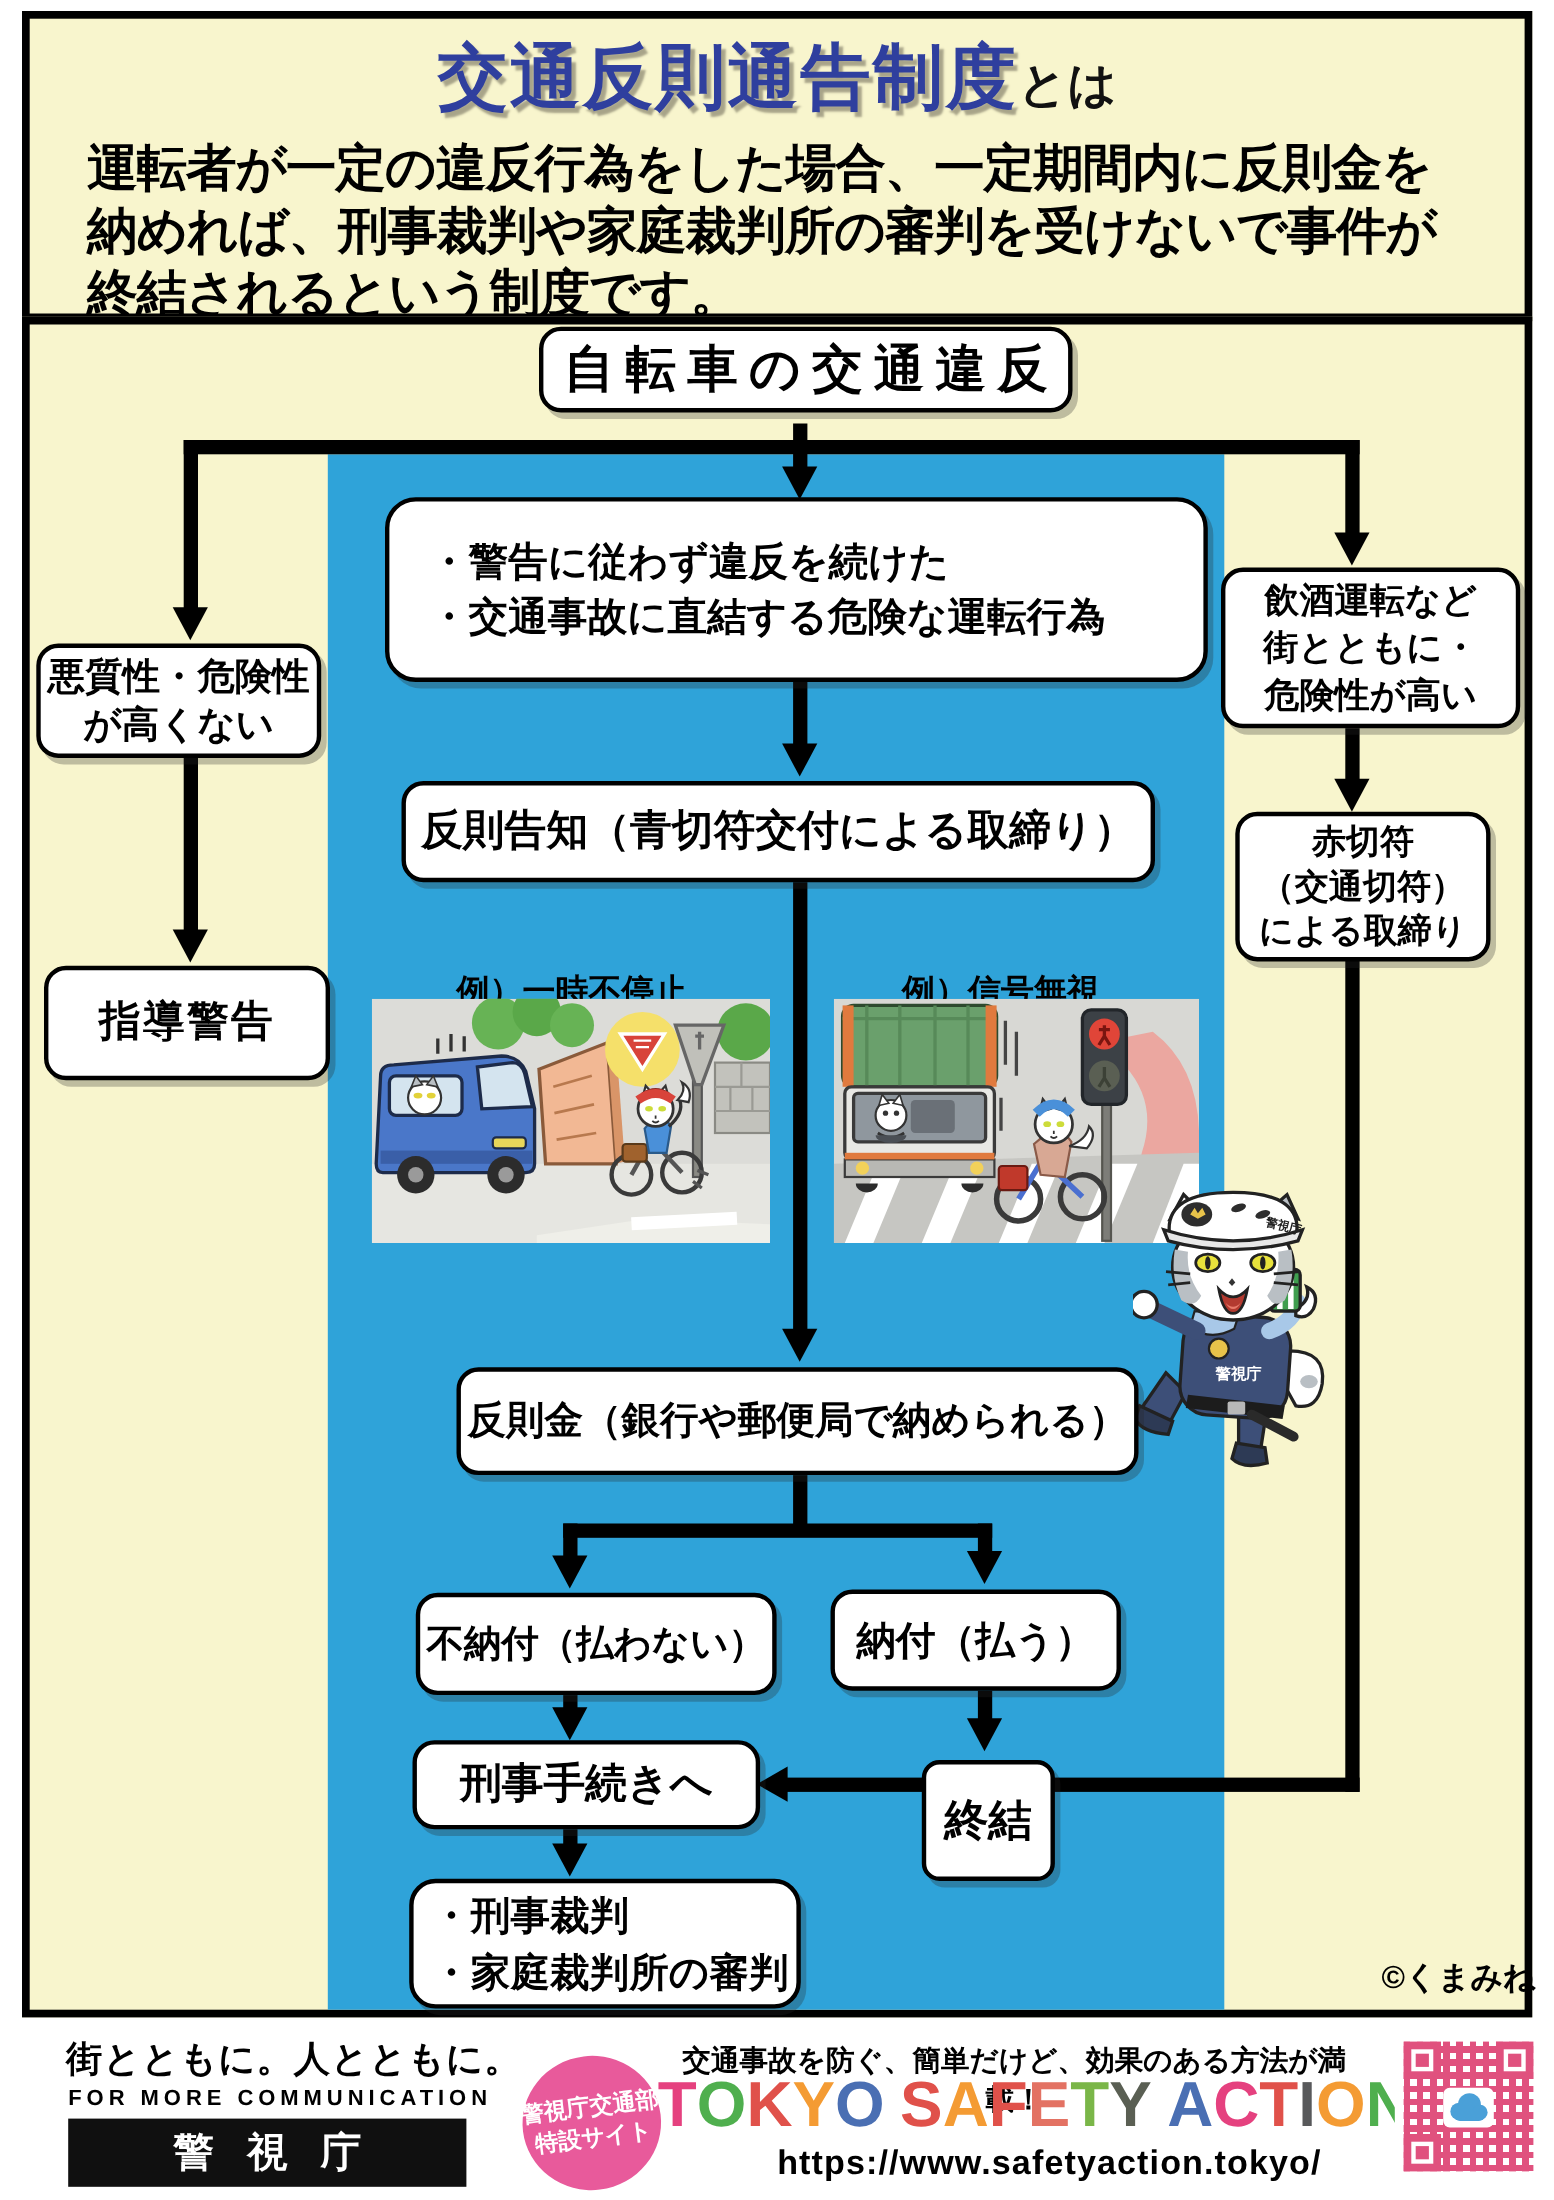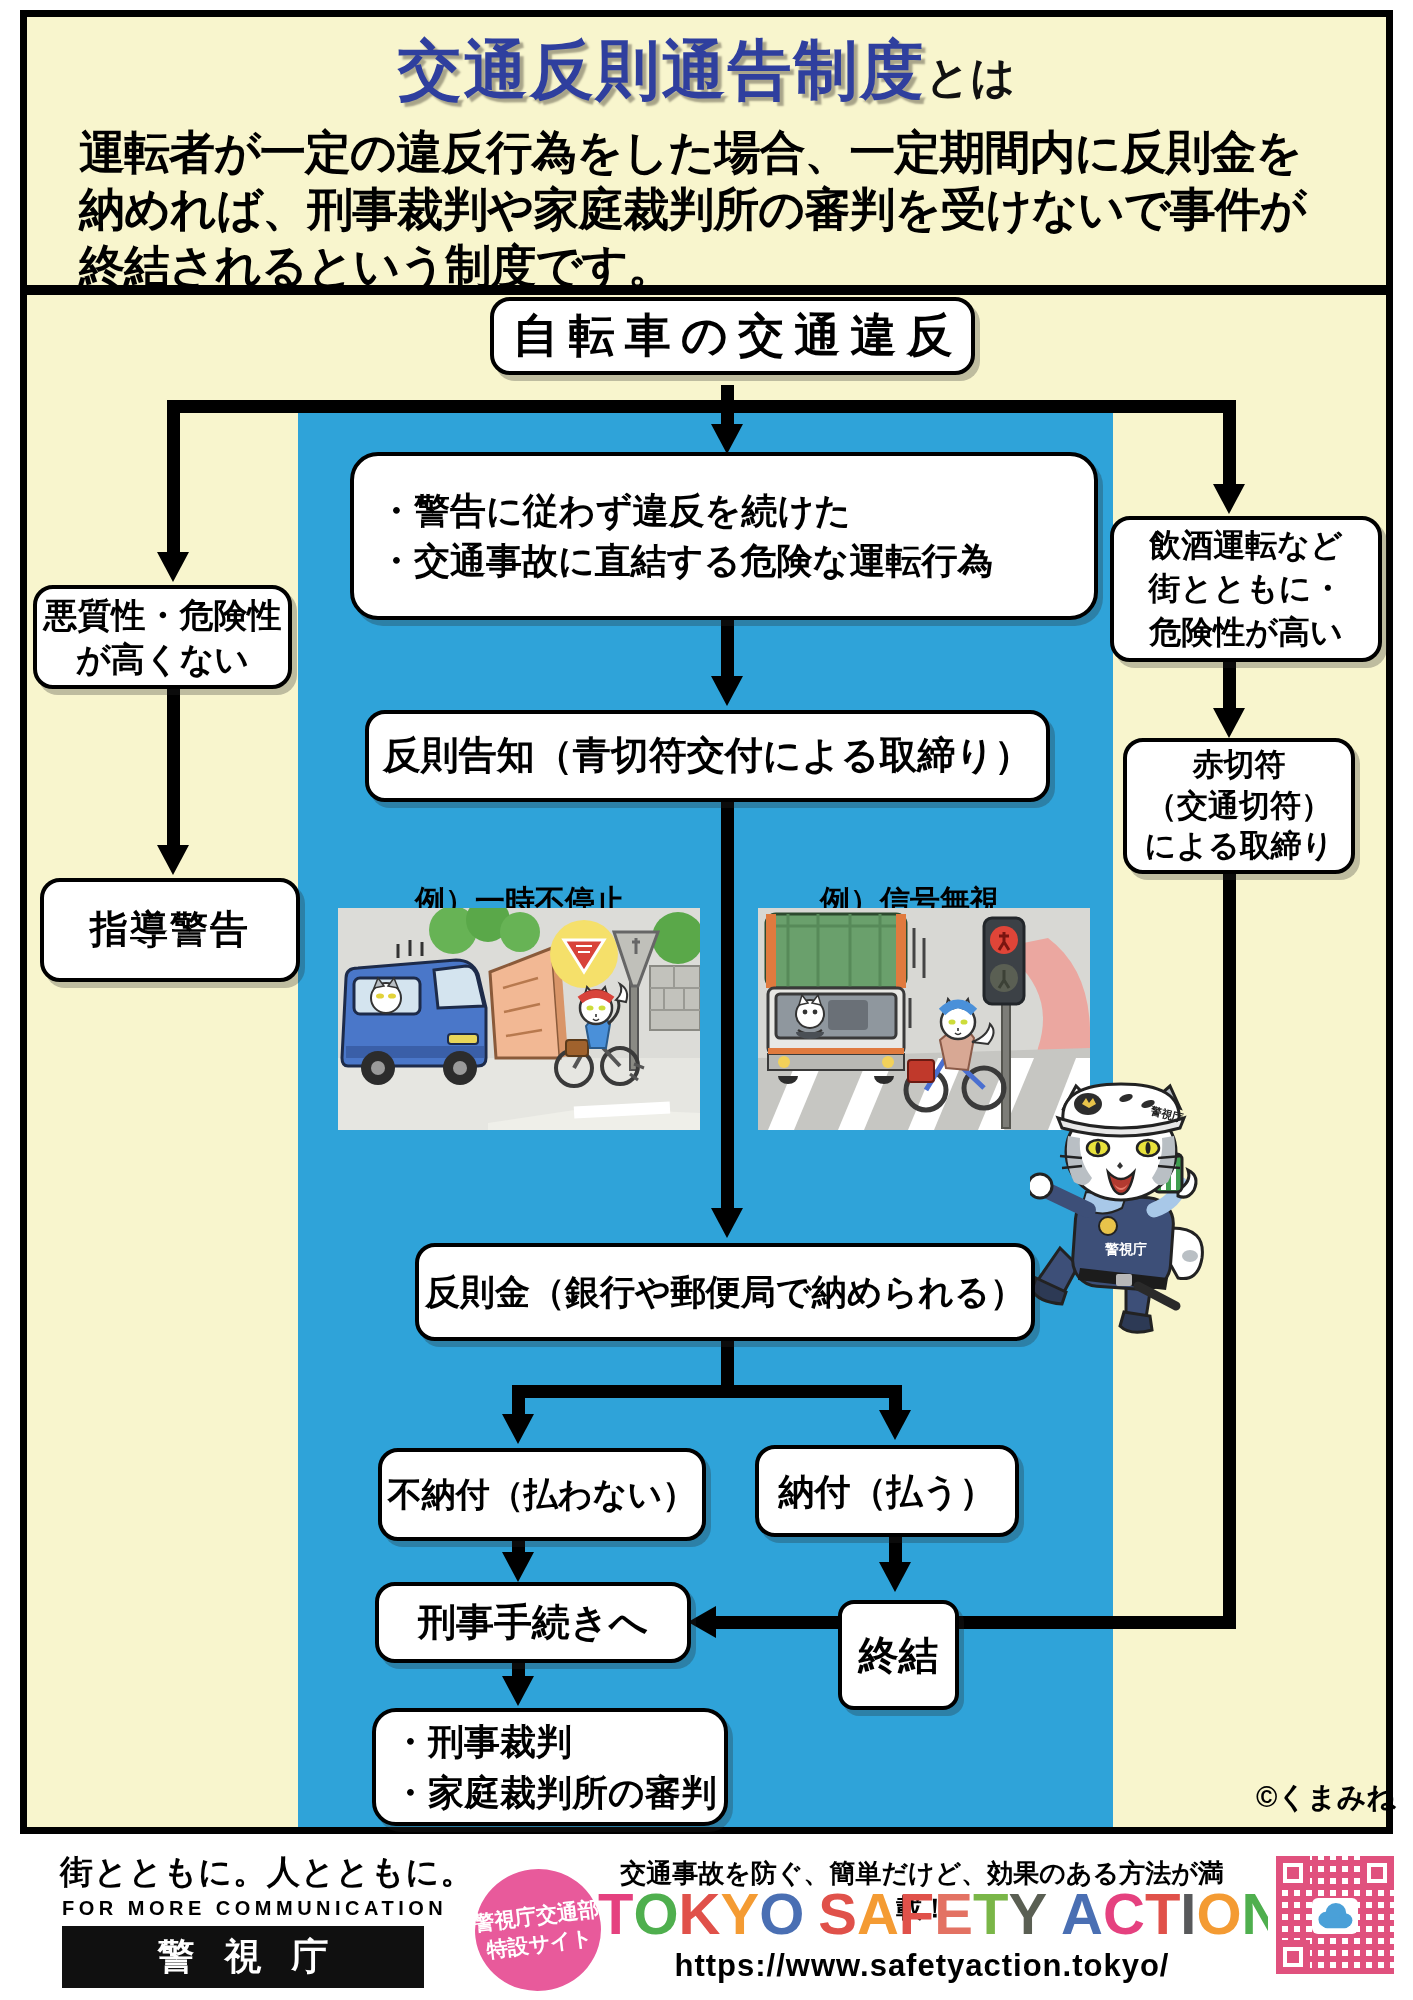--- a/index.html
+++ b/index.html
@@ -28,21 +28,21 @@
   #slogan{position:absolute;left:60px;top:1850px;font-size:33px;font-weight:900;letter-spacing:1px;}
   #slogan-en{position:absolute;left:62px;top:1897px;font-size:20px;font-weight:bold;letter-spacing:4.5px;}
   #agency-bar{position:absolute;left:62px;top:1926px;width:362px;height:62px;background:#101010;color:#fff;
     display:flex;align-items:center;justify-content:center;font-size:37px;font-weight:bold;letter-spacing:30px;padding-left:30px;box-sizing:border-box;}
   #badge{position:absolute;left:475px;top:1869px;width:126px;height:122px;border-radius:50%;background:#e85a9b;
     display:flex;flex-direction:column;align-items:center;justify-content:center;color:#fff;font-weight:900;
     font-size:21px;line-height:1.35;transform:rotate(-7deg);text-align:center;}
   #tagline{position:absolute;left:600px;top:1856px;width:644px;text-align:center;font-size:26px;font-weight:900;}
   #brand-word{position:absolute;left:598px;top:1884px;width:648px;text-align:center;font-weight:900;font-size:58px;line-height:1.05;white-space:nowrap;}
   #brand-word .bl{display:inline-block;}
-  #url{position:absolute;left:600px;top:1948px;width:644px;text-align:center;font-size:31px;font-weight:bold;letter-spacing:1px;}
+  #url{position:absolute;left:632px;top:1948px;width:644px;text-align:center;font-size:31px;font-weight:bold;letter-spacing:1px;}
   
   #qr{position:absolute;left:1268px;top:1848px;width:134px;height:134px;background:#fff;box-sizing:border-box;padding:6px;}
   #qr .modules{position:absolute;left:8px;top:8px;width:118px;height:118px;
     background:
       repeating-linear-gradient(0deg,#e0517e 0 6px,transparent 6px 12px),
       repeating-linear-gradient(90deg,#e0517e 0 6px,#fff 6px 12px);}
   .finder{position:absolute;width:34px;height:34px;box-sizing:border-box;border:7px solid #e0517e;background:#fff;}
   .finder .fin{width:12px;height:12px;background:#e0517e;margin:4px;}
   #qr-cloud{position:absolute;left:44px;top:50px;width:46px;height:36px;background:#fff;border-radius:6px;display:flex;align-items:center;justify-content:center;}
 </style>
@@ -94,21 +94,21 @@
   <div class="vline" style="left:512px;top:1663px;width:13px;height:15px;"></div>
   <div class="ah-down" style="left:502px;top:1676px;"></div>
   <div class="vline" style="left:1223px;top:873px;width:13px;height:756px;"></div>
   <div class="hline" style="left:714px;top:1616px;width:522px;height:13px;"></div>
   <div class="ah-left" style="left:688px;top:1606px;"></div>
 
   <div class="box" style="left:490px;top:297px;width:485px;height:78px;font-size:46px;letter-spacing:0.22em;padding-left:0.22em;">
     <span>自転車の交通違反</span>
   </div>
 
-  <div class="box left" style="left:350px;top:452px;width:748px;height:168px;font-size:36px;border-radius:28px;padding-left:24px;line-height:1.38;">
+  <div class="box left" style="left:350px;top:452px;width:748px;height:168px;font-size:36px;border-radius:28px;padding-left:36px;line-height:1.38;">
     <div>
       <div>・警告に従わず違反を続けた</div>
       <div>・交通事故に直結する危険な運転行為</div>
     </div>
   </div>
 
   <div class="box" style="left:365px;top:710px;width:685px;height:92px;font-size:38px;">
     <span>反則告知（青切符交付による取締り）</span>
   </div>
 

